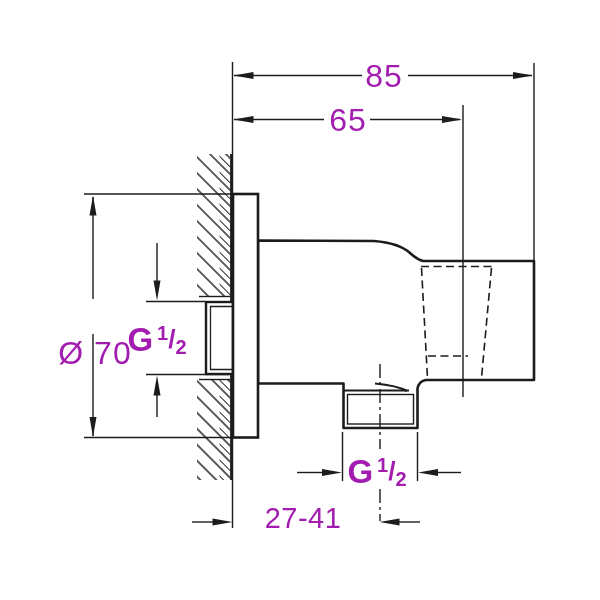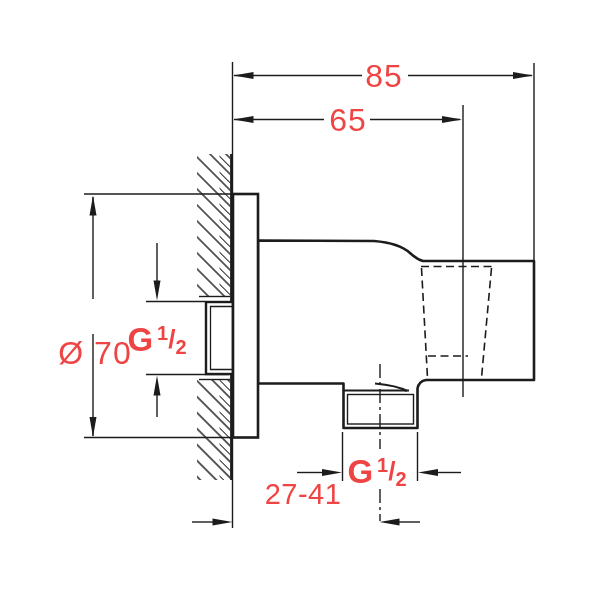--- a/index.html
+++ b/index.html
@@ -3,21 +3,21 @@
 <meta charset="utf-8">
 <style>
   html,body{margin:0;padding:0;background:#ffffff;}
   .canvas{
     position:relative;width:600px;height:600px;background:#ffffff;
     font-family:"Liberation Sans", sans-serif;color:#1c1c1c;overflow:hidden;
   }
   .canvas svg{position:absolute;left:0;top:0;}
   .dim-label{
     position:absolute;transform:translate(-50%,-50%);
-    font-size:32px;line-height:1;white-space:nowrap;color:#ef4444;
+    font-size:32px;line-height:1;white-space:nowrap;color:#a21caf;
     letter-spacing:1px;
   }
   .dim-label.small{font-size:29px;letter-spacing:0.5px;}
   .g-label{letter-spacing:0;font-weight:bold;}
   .g-label .gp{font-size:33px;}
   .g-label .num{font-size:20px;position:relative;top:-11px;margin-left:4px;}
   .g-label .sl{font-size:26px;position:relative;top:-3px;}
   .g-label .den{font-size:20px;position:relative;top:3px;}
 </style>
 </head>
@@ -126,15 +126,15 @@
   <div class="dim-label" style="left:95px;top:312px;margin-top:41px;">Ø 70</div>
 
   <div class="dim-label g-label" style="left:157px;top:339px;">
     <span class="gp">G</span><span class="num">1</span><span class="sl">/</span><span class="den">2</span>
   </div>
 
   <div class="dim-label g-label" style="left:377px;top:471px;">
     <span class="gp">G</span><span class="num">1</span><span class="sl">/</span><span class="den">2</span>
   </div>
 
-  <div class="dim-label small" style="left:303px;top:494px;">27-41</div>
+  <div class="dim-label small" style="left:303px;top:518px;">27-41</div>
 
 </div>
 
 </body></html>

